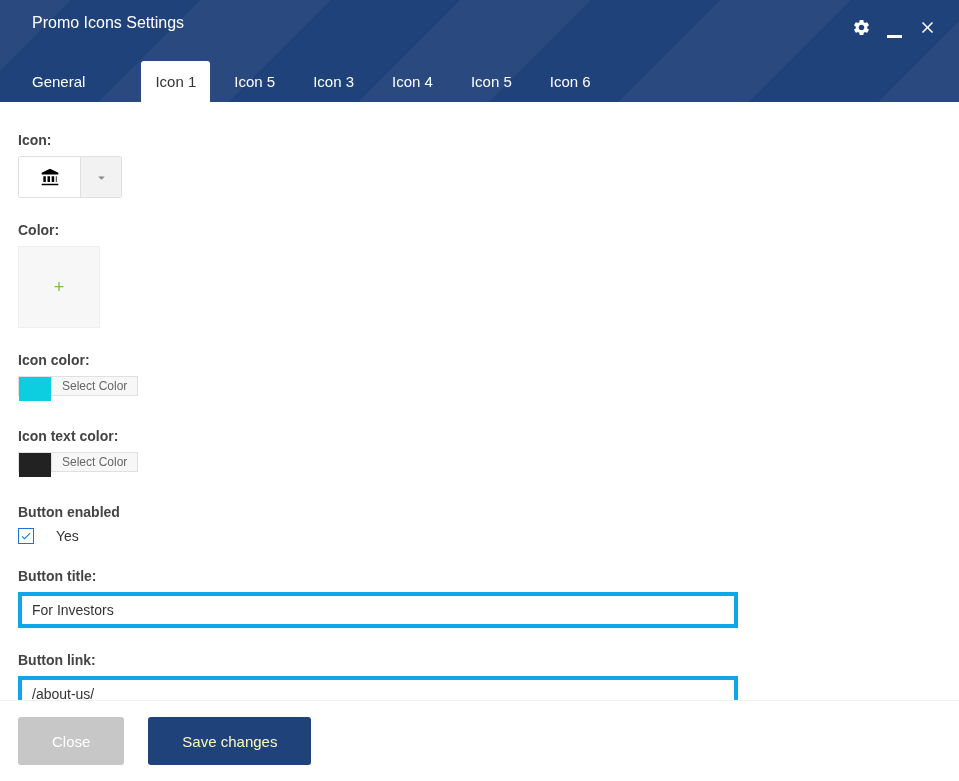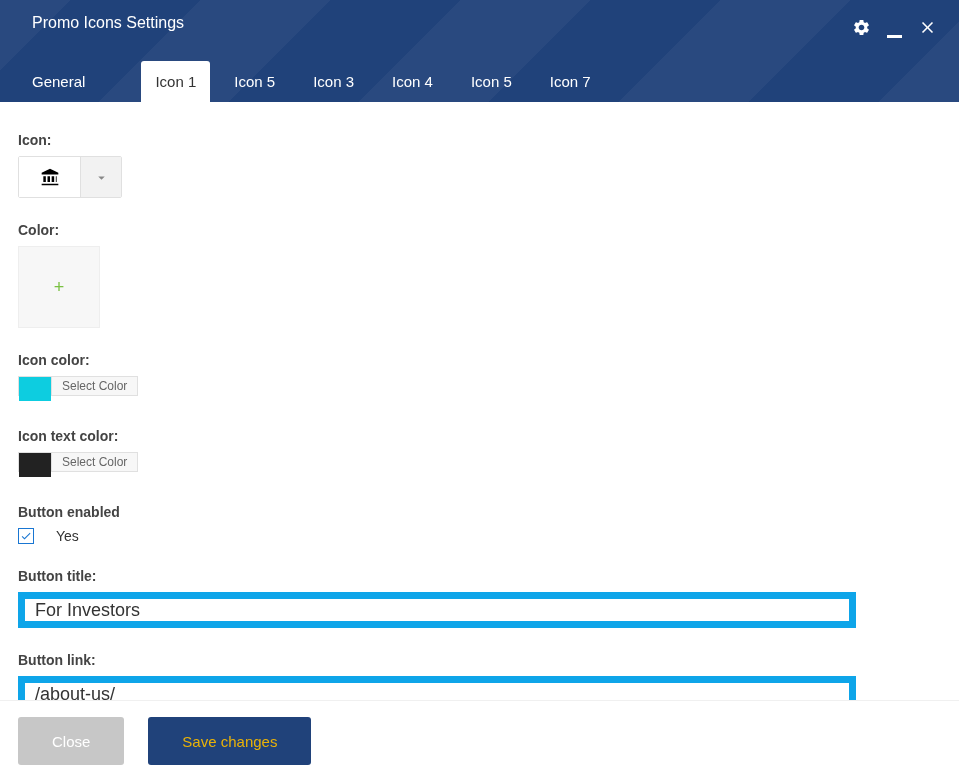--- a/index.html
+++ b/index.html
@@ -171,25 +171,25 @@
       align-items: center;
       justify-content: center;
       cursor: pointer;
     }
     .checkbox svg {
       width: 12px;
       height: 12px;
       fill: #1976d2;
     }
     .text-input {
-      width: 838px;
+      width: 720px;
       height: 36px;
-      border: 7px solid #0ea5e9;
+      border: 4px solid #0ea5e9;
       padding: 0 10px;
-      font-size: 18px;
+      font-size: 14px;
       color: #333;
       font-family: inherit;
     }
     .footer {
       position: absolute;
       bottom: 0;
       left: 0;
       right: 0;
       height: 81px;
       background: #fff;
@@ -206,21 +206,21 @@
       font-size: 15px;
       cursor: pointer;
       font-family: inherit;
     }
     .btn-close {
       background: #c7c7c7;
       color: #fff;
     }
     .btn-save {
       background: #20427a;
-      color: #eab308;
+      color: #fef9c3;
     }
     
     .content-wrapper::-webkit-scrollbar {
       width: 14px;
     }
     .content-wrapper::-webkit-scrollbar-track {
       background: #f4f4f4;
     }
     .content-wrapper::-webkit-scrollbar-thumb {
       background: #c0c0c0;
@@ -249,21 +249,21 @@
         </svg>
     </span>
   </div>
   <div class="tabs">
     <div class="tab">General</div>
     <div class="tab active">Icon 1</div>
     <div class="tab">Icon 5</div>
     <div class="tab">Icon 3</div>
     <div class="tab">Icon 4</div>
     <div class="tab">Icon 5</div>
-    <div class="tab">Icon 7</div>
+    <div class="tab">Icon 6</div>
   </div>
 </div>
 
 <div class="content-wrapper">
   <div class="content">
 
     <div class="form-group">
       <label class="form-label">Icon:</label>
       <div class="icon-control">
         <div class="icon-display">

